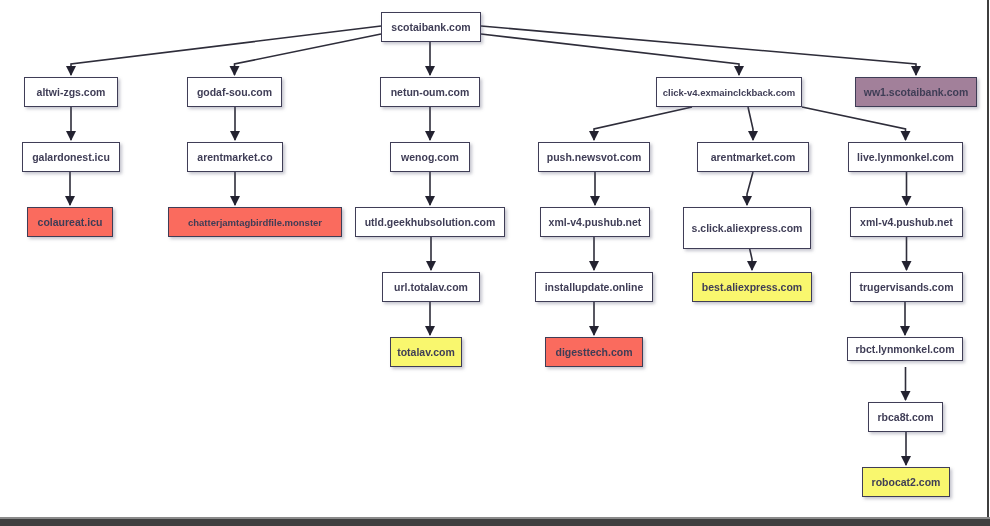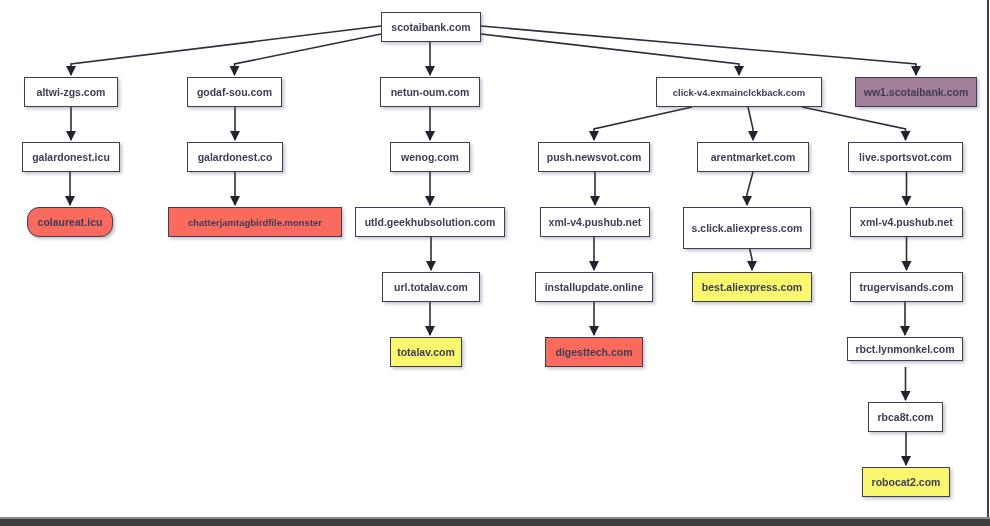--- a/index.html
+++ b/index.html
@@ -57,39 +57,39 @@
       <path d="M906.5,172 L906.5,205" class="edge" marker-end="url(#arrowhead)"></path>
       <path d="M906.5,237 L906.5,270" class="edge" marker-end="url(#arrowhead)"></path>
       <path d="M905,302 L905,335" class="edge" marker-end="url(#arrowhead)"></path>
       <path d="M905.5,367 L905.5,400" class="edge" marker-end="url(#arrowhead)"></path>
       <path d="M906,432 L906,465" class="edge" marker-end="url(#arrowhead)"></path>
     </svg>
   <div id="node-layer">
       <div class="node default" style="left: 381px; top: 12px; width: 100px; height: 30px;">scotaibank.com</div>
       <div class="node default" style="left: 24px; top: 77px; width: 94px; height: 30px;">altwi-zgs.com</div>
       <div class="node default" style="left: 22px; top: 142px; width: 98px; height: 30px;">galardonest.icu</div>
-      <div class="node red" style="left: 27px; top: 207px; width: 86px; height: 30px; border-radius: 12px;">colaureat.icu</div>
+      <div class="node red" style="left: 27px; top: 207px; width: 86px; height: 30px;">colaureat.icu</div>
       <div class="node default" style="left: 187px; top: 77px; width: 95px; height: 30px;">godaf-sou.com</div>
-      <div class="node default" style="left: 187px; top: 142px; width: 96px; height: 30px;">galardonest.co</div>
+      <div class="node default" style="left: 187px; top: 142px; width: 96px; height: 30px;">arentmarket.co</div>
       <div class="node red" style="left: 148px; top: 207px; width: 174px; height: 30px; font-size: 9.5px; margin-left: 20px;">chatterjamtagbirdfile.monster</div>
       <div class="node default" style="left: 380px; top: 77px; width: 100px; height: 30px;">netun-oum.com</div>
       <div class="node default" style="left: 390px; top: 142px; width: 80px; height: 30px;">wenog.com</div>
       <div class="node default" style="left: 355px; top: 207px; width: 150px; height: 30px;">utld.geekhubsolution.com</div>
       <div class="node default" style="left: 382px; top: 272px; width: 98px; height: 30px;">url.totalav.com</div>
       <div class="node yellow" style="left: 390px; top: 337px; width: 72px; height: 30px;">totalav.com</div>
-      <div class="node default" style="left: 656px; top: 77px; width: 166px; height: 30px; font-size: 9.5px;">click-v4.exmainclckback.com</div>
+      <div class="node default" style="left: 656px; top: 77px; width: 146px; height: 30px; font-size: 9.5px;">click-v4.exmainclckback.com</div>
       <div class="node default" style="left: 538px; top: 142px; width: 112px; height: 30px;">push.newsvot.com</div>
       <div class="node default" style="left: 540px; top: 207px; width: 110px; height: 30px;">xml-v4.pushub.net</div>
       <div class="node default" style="left: 535px; top: 272px; width: 118px; height: 30px;">installupdate.online</div>
       <div class="node red" style="left: 545px; top: 337px; width: 98px; height: 30px;">digesttech.com</div>
       <div class="node default" style="left: 697px; top: 142px; width: 112px; height: 30px;">arentmarket.com</div>
       <div class="node default" style="left: 683px; top: 207px; width: 128px; height: 42px;">s.click.aliexpress.com</div>
       <div class="node yellow" style="left: 692px; top: 272px; width: 120px; height: 30px;">best.aliexpress.com</div>
       <div class="node purple" style="left: 855px; top: 77px; width: 122px; height: 30px;">ww1.scotaibank.com</div>
-      <div class="node default" style="left: 848px; top: 142px; width: 115px; height: 30px;">live.sportsvot.com</div>
+      <div class="node default" style="left: 848px; top: 142px; width: 115px; height: 30px;">live.lynmonkel.com</div>
       <div class="node default" style="left: 850px; top: 207px; width: 113px; height: 30px;">xml-v4.pushub.net</div>
       <div class="node default" style="left: 850px; top: 272px; width: 113px; height: 30px;">trugervisands.com</div>
       <div class="node default" style="left: 847px; top: 337px; width: 116px; height: 24px;">rbct.lynmonkel.com</div>
       <div class="node default" style="left: 868px; top: 402px; width: 75px; height: 30px;">rbca8t.com</div>
       <div class="node yellow" style="left: 862px; top: 467px; width: 88px; height: 30px;">robocat2.com</div>
     </div>
   <div id="right-border"></div>
   <div id="bottom-bar"></div>
 </div>
 

